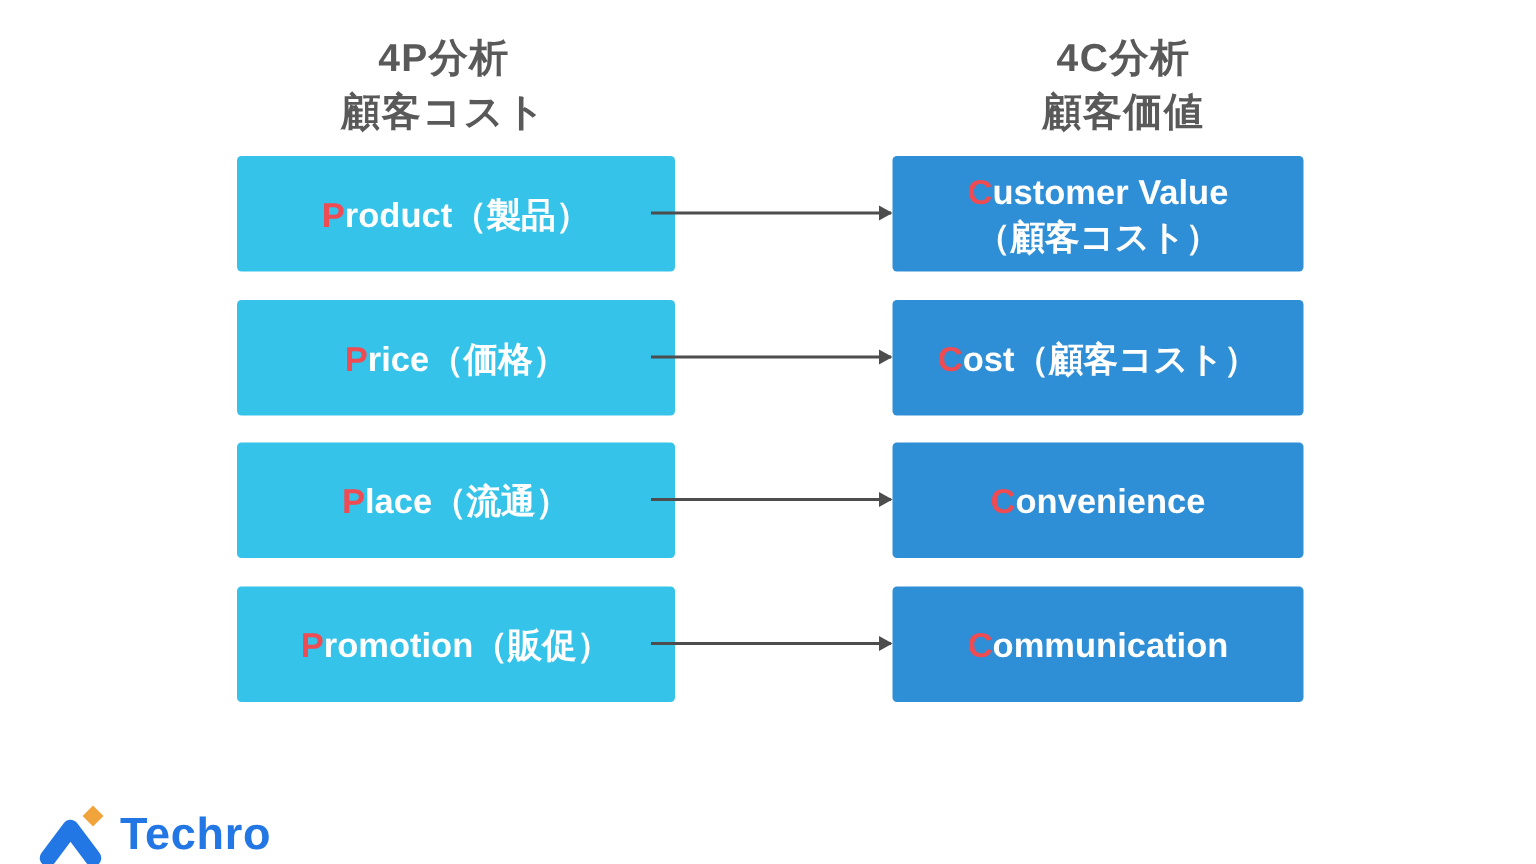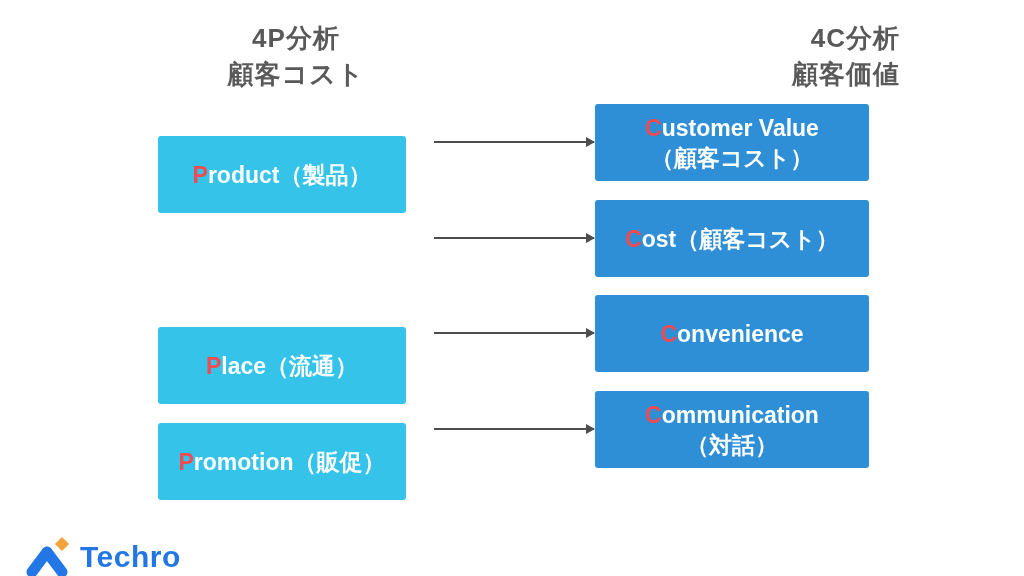--- a/index.html
+++ b/index.html
@@ -27,37 +27,37 @@
     position:absolute;
     top:20px;
     text-align:center;
     font-size:26px;
     font-weight:700;
     color:var(--title-text);
     line-height:36px;
     letter-spacing:1px;
   }
   .col-title.left{left:158px;width:276px;}
-  .col-title.right{left:626px;width:274px;text-align:right;}
+  .col-title.right{left:612px;width:274px;}
 
   .box{
     position:absolute;
     height:77px;
     border-radius:3px;
     display:flex;
     flex-direction:column;
     align-items:center;
     justify-content:center;
     color:var(--box-text);
     font-weight:700;
     font-size:23px;
     line-height:30px;
     text-align:center;
   }
-  .box.left{left:158px;width:248px;background:var(--box-left-bg);margin-top:32px;}
+  .box.left{left:158px;width:292px;background:var(--box-left-bg);}
   .box.right{left:595px;width:274px;background:var(--box-right-bg);}
   .box .lead{color:var(--lead-letter);}
   .box .line2:empty{display:none;}
 
   .arrow{
     position:absolute;
     left:434px;
     width:160px;
     height:2px;
     background:var(--arrow);
@@ -108,20 +108,24 @@
   <div class="box left" style="top:104px">
     <div><span class="lead">P</span><span>roduct（製品）</span></div>
 
   </div>
   <div class="arrow" style="top:141px"></div>
   <div class="box right" style="top:104px">
     <div><span class="lead">C</span><span>ustomer Value</span></div>
     <div class="line2">（顧客コスト）</div>
   </div>
 
+  <div class="box left" style="top:200px">
+    <div><span class="lead">P</span><span>rice（価格）</span></div>
+
+  </div>
   <div class="arrow" style="top:237px"></div>
   <div class="box right" style="top:200px">
     <div><span class="lead">C</span><span>ost（顧客コスト）</span></div>
 
   </div>
 
   <div class="box left" style="top:295px">
     <div><span class="lead">P</span><span>lace（流通）</span></div>
 
   </div>
@@ -130,21 +134,20 @@
     <div><span class="lead">C</span><span>onvenience</span></div>
   </div>
 
   <div class="box left" style="top:391px">
     <div><span class="lead">P</span><span>romotion（販促）</span></div>
 
   </div>
   <div class="arrow" style="top:428px"></div>
   <div class="box right" style="top:391px">
     <div><span class="lead">C</span><span>ommunication</span></div>
-    <div class="line2">（対話）</div>
   </div>
 
   <div class="logo">
     <svg class="logo-icon" width="46" height="42" viewBox="0 0 46 42" aria-hidden="true">
       <polyline class="peak" points="6,36 21,16 36,36" fill="none" stroke-width="11" stroke-linecap="round" stroke-linejoin="round"></polyline>
       <path class="diamond" d="M36 1 L43 8 L36 15 L29 8 Z"></path>
     </svg>
     <span class="logo-text">Techro</span>
   </div>
 

